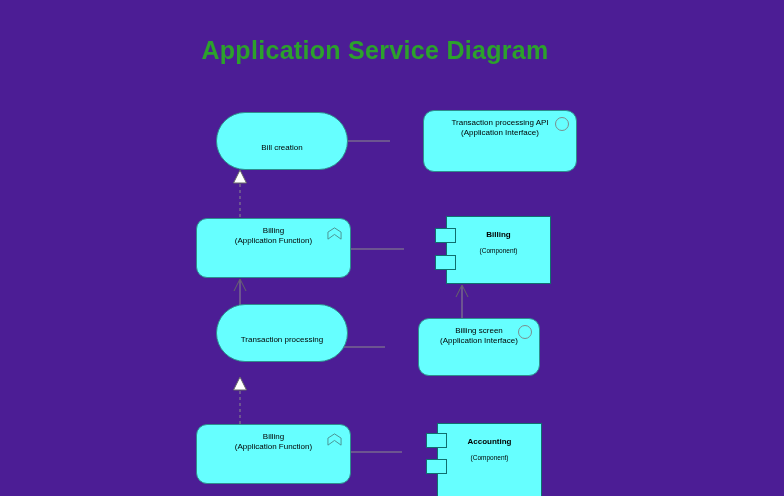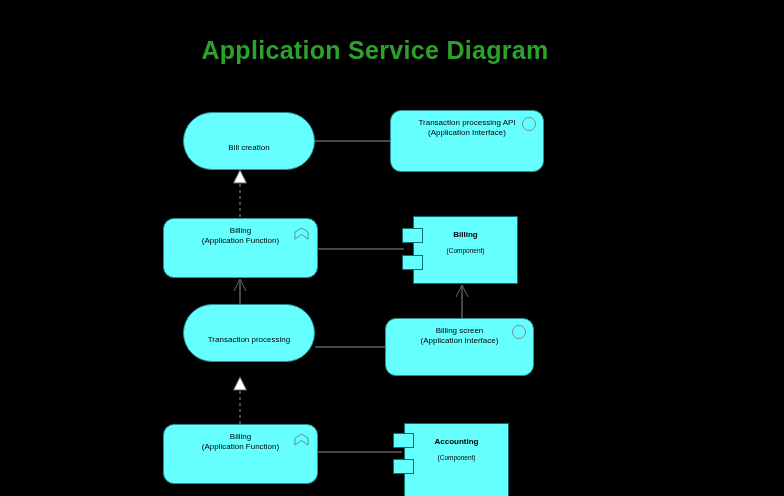--- a/index.html
+++ b/index.html
@@ -1,35 +1,35 @@
 <!DOCTYPE html>
 <html style="--title: #2ca12c; --node-fill: #66ffff; --node-border: #2d8e8e; --component-border: #0f6f6f; --connector: #8c8c8c; --arrowhead: #666666;"><head>
 <meta charset="utf-8">
 <style>
   html,body{margin:0;padding:0;background:#fff;}
   .canvas{
-    position:relative;width:784px;height:496px;background:#000000;overflow:hidden;
+    position:relative;width:784px;height:496px;background:#4c1d95;overflow:hidden;
     font-family:"Liberation Sans",sans-serif;
   }
   .title{
     position:absolute;top:36px;left:-17px;width:784px;margin:0;
     text-align:center;font-size:25px;font-weight:bold;letter-spacing:.3px;
     color:var(--title,#2ca12c);
   }
   .edges{position:absolute;left:0;top:0;}
   .edge{stroke:var(--connector,#8c8c8c);stroke-width:1;}
   .edge.dashed{stroke-dasharray:3,3;}
   .arrow-tri{fill:#ffffff;stroke:var(--arrowhead,#666666);stroke-width:1;}
   .arrow-open{fill:none;stroke:var(--arrowhead,#666666);stroke-width:1;}
   .node{
     position:absolute;box-sizing:border-box;
     background:var(--node-fill,#66ffff);
     border:1px solid var(--node-border,#2d8e8e);
     display:flex;flex-direction:column;align-items:center;
-    color:#000;text-align:center;
+    color:#000;text-align:center;margin-left:33px;
   }
   .pill{border-radius:29px;padding-top:30px;}
   .rounded{border-radius:11px;padding-top:7px;}
   .component{border-color:var(--component-border,#0f6f6f);padding-top:13px;}
   .lbl{font-size:8px;line-height:10px;}
   .comp-name{font-size:8px;line-height:10px;font-weight:bold;}
   .comp-sub{font-size:6.5px;line-height:8px;margin-top:7px;}
   .circ-icon{
     position:absolute;top:6px;right:7px;width:12px;height:12px;
     border:1px solid #7a8f8f;border-radius:50%;background:transparent;
@@ -95,21 +95,21 @@
     <span class="tab" style="top:11px;"></span>
     <span class="tab" style="top:38px;"></span>
     <span class="comp-name">Billing</span>
     <span class="comp-sub">(Component)</span>
   </div>
 
   <div class="node pill" style="left:183px;top:304px;width:132px;height:58px;">
     <span class="lbl">Transaction processing</span>
   </div>
 
-  <div class="node rounded" style="left:385px;top:318px;width:149px;height:58px;">
+  <div class="node rounded" style="left:385px;top:318px;width:122px;height:58px;">
     <span class="circ-icon"></span>
     <span class="lbl">Billing screen</span>
     <span class="lbl">(Application Interface)</span>
   </div>
 
   <div class="node rounded" style="left:163px;top:424px;width:155px;height:60px;">
     <span class="func-icon">
       <svg width="15" height="13" viewBox="0 0 16 13">
         <path d="M1 12.5 L1 5 L8 0.5 L15 5 L15 12.5 L8 7.5 Z" fill="none" stroke="#4a8f8f" stroke-width="1"></path>
       </svg>

